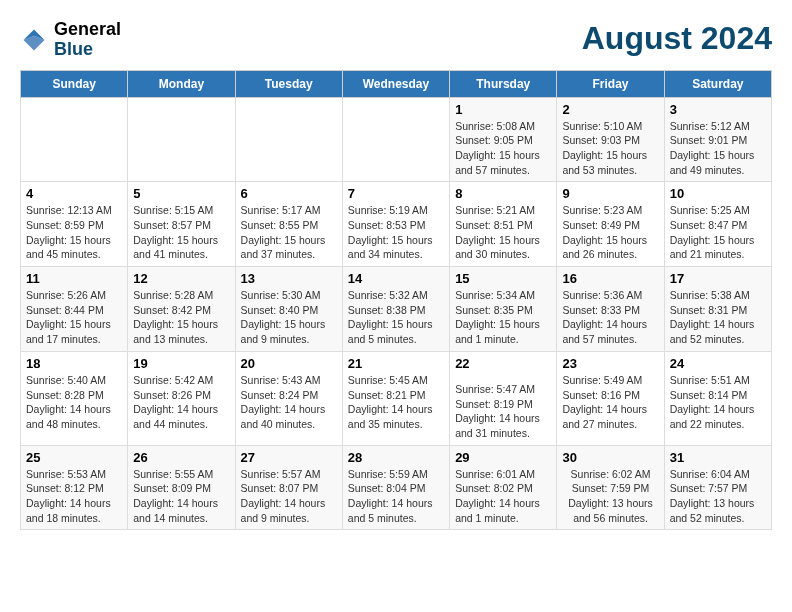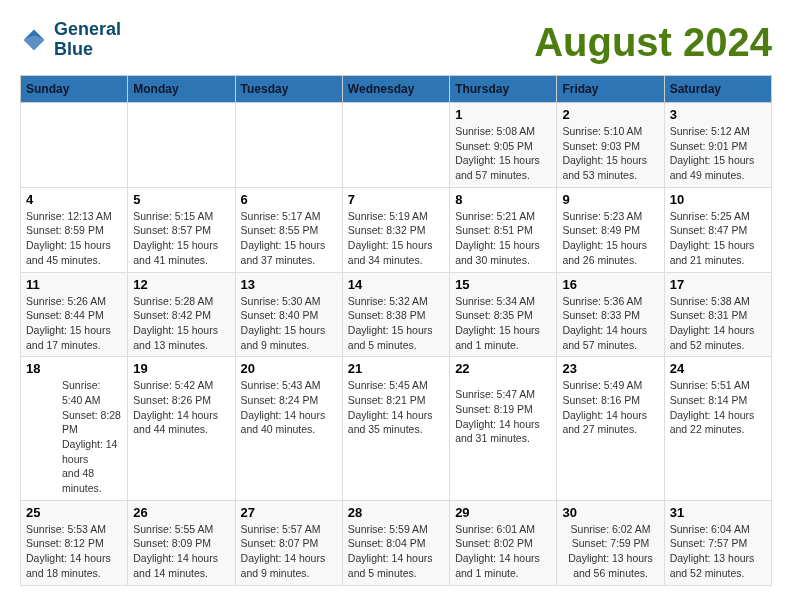--- a/index.html
+++ b/index.html
@@ -21,48 +21,48 @@
       align-items: center;
       gap: 6px;
     }
     .logo-text {
       display: flex;
       flex-direction: column;
       font-size: 18px;
       font-weight: bold;
       line-height: 1.1;
     }
-    .logo-general { color: #0c4a6e; }
+    .logo-general { color: #000000; }
     .logo-blue { color: #0c4a6e; }
     .logo-icon {
       width: 28px;
       height: 28px;
     }
     .title-block {
       text-align: right;
     }
     .month-year {
-      font-size: 40px;
+      font-size: 32px;
       font-weight: bold;
-      color: #4d7c0f;
+      color: #0c4a6e;
       text-align: right;
     }
     .location {
       font-size: 16px;
       color: #555;
     }
     .calendar {
       width: 100%;
       border-collapse: collapse;
       font-size: 11px;
     }
     .calendar th {
       background: #2e75b6;
-      color: #0f172a;
-      text-align: left;
+      color: #ffffff;
+      text-align: center;
       padding: 6px 5px;
       font-size: 12px;
       border: 1px solid #ccc;
     }
     .calendar td {
       border: 1px solid #ddd;
       vertical-align: top;
       padding: 4px 5px;
       width: calc(100% / 7);
       min-height: 80px;
@@ -160,21 +160,21 @@
         <td>
           <span class="day-number">6</span>
           <div class="day-info" style="white-space: pre-line;">Sunrise: 5:17 AM
 Sunset: 8:55 PM
 Daylight: 15 hours
 and 37 minutes.</div>
         </td>
         <td>
           <span class="day-number">7</span>
           <div class="day-info" style="white-space: pre-line;">Sunrise: 5:19 AM
-Sunset: 8:32 PM
+Sunset: 8:53 PM
 Daylight: 15 hours
 and 34 minutes.</div>
         </td>
         <td>
           <span class="day-number">8</span>
           <div class="day-info" style="white-space: pre-line;">Sunrise: 5:21 AM
 Sunset: 8:51 PM
 Daylight: 15 hours
 and 30 minutes.</div>
         </td>
@@ -240,21 +240,21 @@
           <span class="day-number">17</span>
           <div class="day-info" style="white-space: pre-line;">Sunrise: 5:38 AM
 Sunset: 8:31 PM
 Daylight: 14 hours
 and 52 minutes.</div>
         </td>
       </tr>
       <tr>
         <td>
           <span class="day-number">18</span>
-          <div class="day-info" style="white-space: pre-line; margin-left: 36px;">Sunrise: 5:40 AM
+          <div class="day-info" style="white-space: pre-line;">Sunrise: 5:40 AM
 Sunset: 8:28 PM
 Daylight: 14 hours
 and 48 minutes.</div>
         </td>
         <td>
           <span class="day-number">19</span>
           <div class="day-info" style="white-space: pre-line;">Sunrise: 5:42 AM
 Sunset: 8:26 PM
 Daylight: 14 hours
 and 44 minutes.</div>

